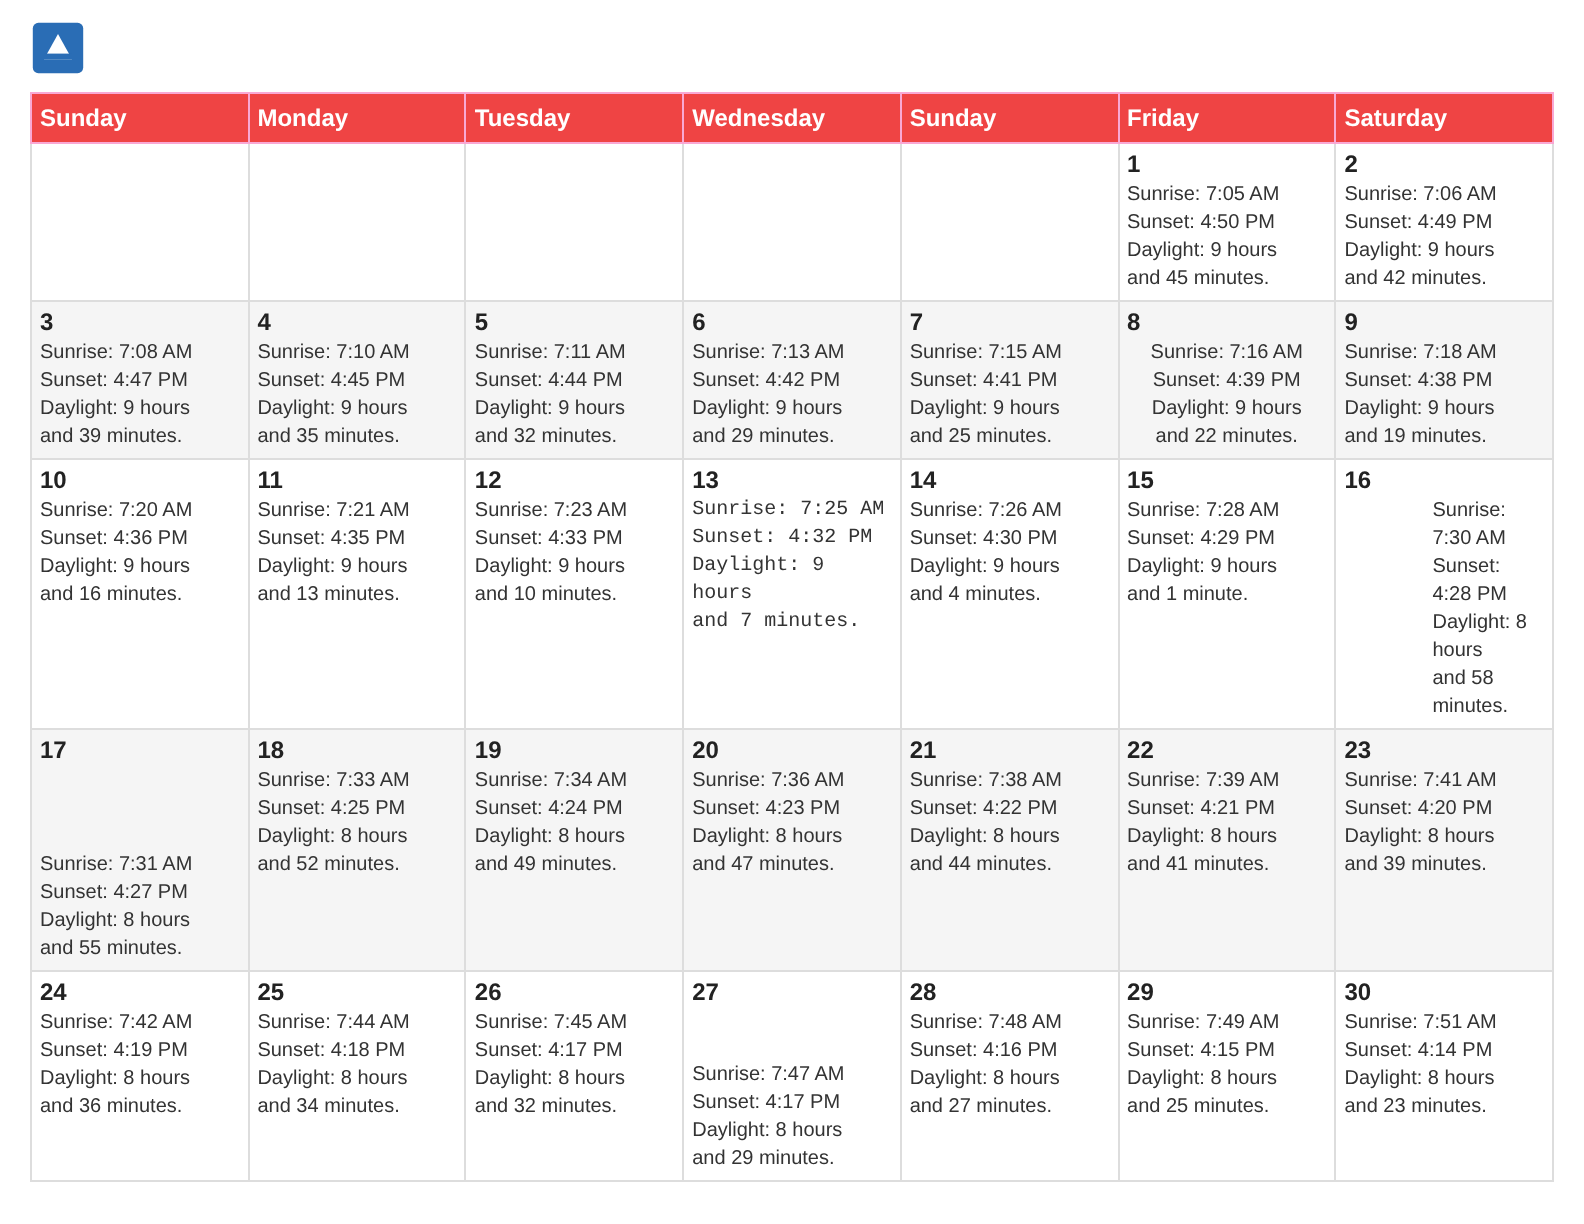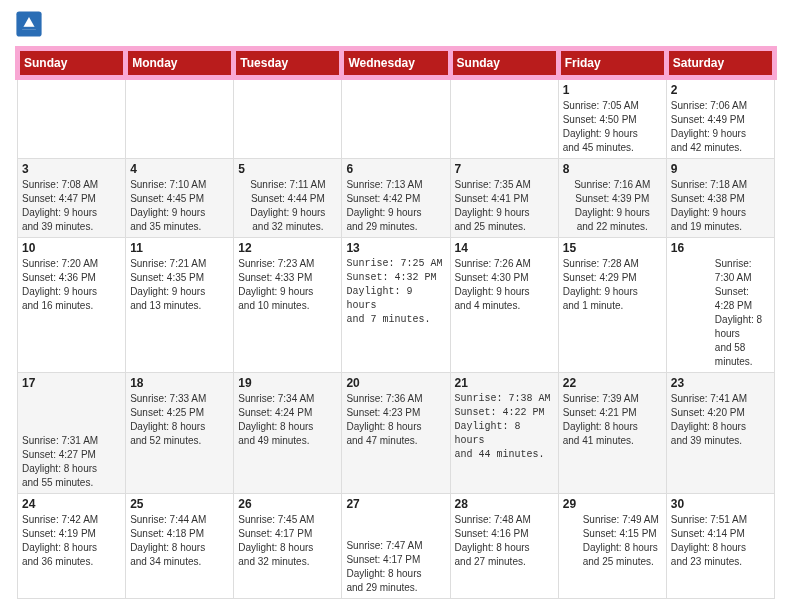--- a/index.html
+++ b/index.html
@@ -56,27 +56,27 @@
     .location {
       font-size: 14px;
       color: #555;
     }
     table {
       width: 100%;
       border-collapse: collapse;
       table-layout: fixed;
     }
     thead tr th {
-      background-color: #b91c1c;
+      background-color: #ef4444;
       color: #fff;
       font-size: 12px;
       font-weight: bold;
       padding: 5px 4px;
       text-align: left;
-      border: 5px solid #f9a8d4;
+      border: 1px solid #f9a8d4;
     }
     tbody tr td {
       border: 1px solid #ddd;
       vertical-align: top;
       padding: 3px 4px;
       font-size: 10.5px;
       color: #222;
       height: 78px;
     }
     tbody tr:nth-child(even) td {
@@ -166,35 +166,35 @@
           </td>
           <td>
             <span class="day-num">4</span>
             <div class="day-info" style="white-space: pre-line;">Sunrise: 7:10 AM
 Sunset: 4:45 PM
 Daylight: 9 hours
 and 35 minutes.</div>
           </td>
           <td>
             <span class="day-num">5</span>
-            <div class="day-info" style="white-space: pre-line; text-align: center;">Sunrise: 7:11 AM
+            <div class="day-info" style="white-space: pre-line;">Sunrise: 7:11 AM
 Sunset: 4:44 PM
 Daylight: 9 hours
 and 32 minutes.</div>
           </td>
           <td>
             <span class="day-num">6</span>
             <div class="day-info" style="white-space: pre-line;">Sunrise: 7:13 AM
 Sunset: 4:42 PM
 Daylight: 9 hours
 and 29 minutes.</div>
           </td>
           <td>
             <span class="day-num">7</span>
-            <div class="day-info" style="white-space: pre-line;">Sunrise: 7:35 AM
+            <div class="day-info" style="white-space: pre-line;">Sunrise: 7:15 AM
 Sunset: 4:41 PM
 Daylight: 9 hours
 and 25 minutes.</div>
           </td>
           <td>
             <span class="day-num">8</span>
             <div class="day-info" style="white-space: pre-line; text-align: center;">Sunrise: 7:16 AM
 Sunset: 4:39 PM
 Daylight: 9 hours
 and 22 minutes.</div>
@@ -282,21 +282,21 @@
           </td>
           <td>
             <span class="day-num">20</span>
             <div class="day-info" style="white-space: pre-line;">Sunrise: 7:36 AM
 Sunset: 4:23 PM
 Daylight: 8 hours
 and 47 minutes.</div>
           </td>
           <td>
             <span class="day-num">21</span>
-            <div class="day-info" style="white-space: pre-line; font-family: Liberation Mono, monospace;">Sunrise: 7:38 AM
+            <div class="day-info" style="white-space: pre-line;">Sunrise: 7:38 AM
 Sunset: 4:22 PM
 Daylight: 8 hours
 and 44 minutes.</div>
           </td>
           <td>
             <span class="day-num">22</span>
             <div class="day-info" style="white-space: pre-line;">Sunrise: 7:39 AM
 Sunset: 4:21 PM
 Daylight: 8 hours
 and 41 minutes.</div>
@@ -340,21 +340,21 @@
           </td>
           <td>
             <span class="day-num">28</span>
             <div class="day-info" style="white-space: pre-line;">Sunrise: 7:48 AM
 Sunset: 4:16 PM
 Daylight: 8 hours
 and 27 minutes.</div>
           </td>
           <td>
             <span class="day-num">29</span>
-            <div class="day-info" style="white-space: pre-line; margin-left: 20px;">Sunrise: 7:49 AM
+            <div class="day-info" style="white-space: pre-line;">Sunrise: 7:49 AM
 Sunset: 4:15 PM
 Daylight: 8 hours
 and 25 minutes.</div>
           </td>
           <td>
             <span class="day-num">30</span>
             <div class="day-info" style="white-space: pre-line;">Sunrise: 7:51 AM
 Sunset: 4:14 PM
 Daylight: 8 hours
 and 23 minutes.</div>

